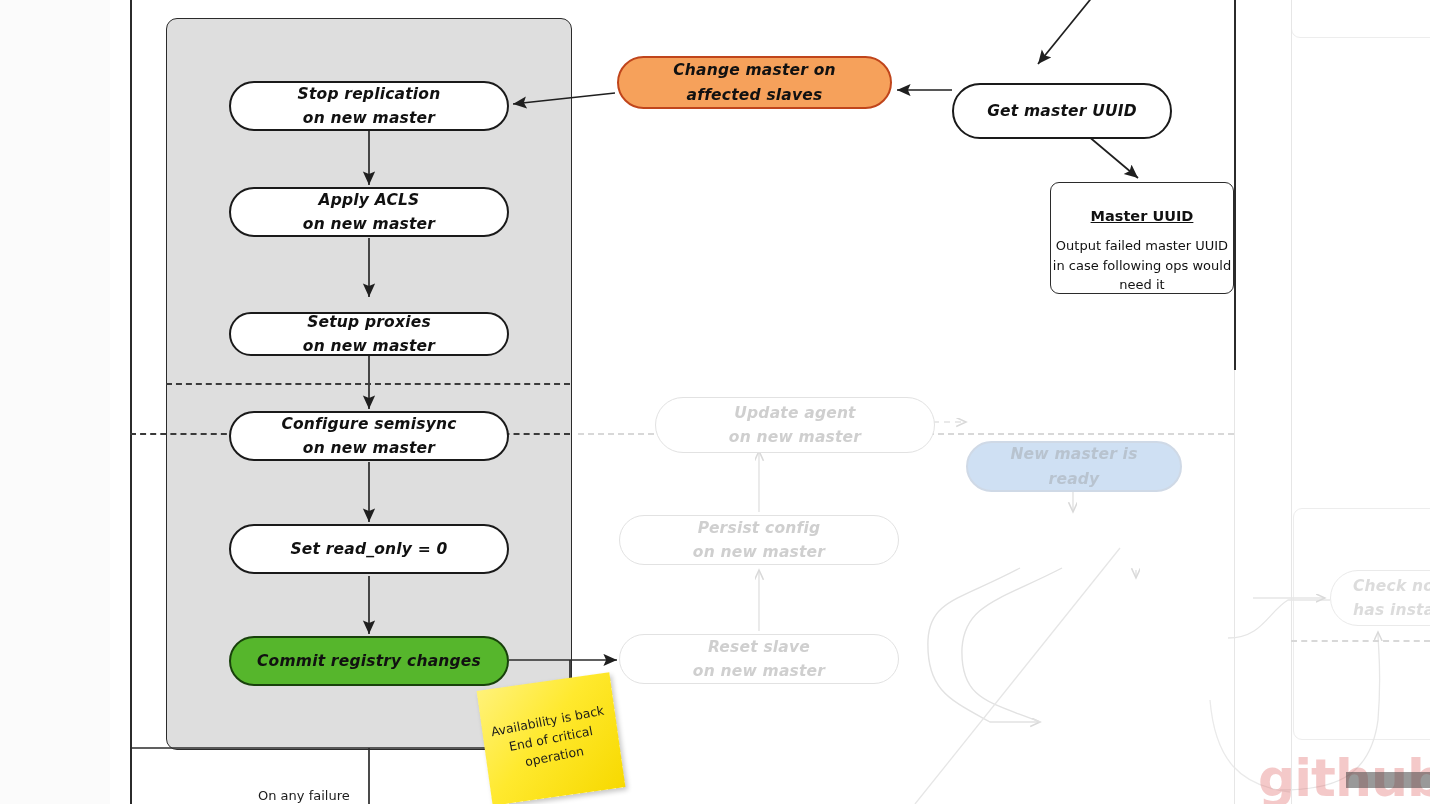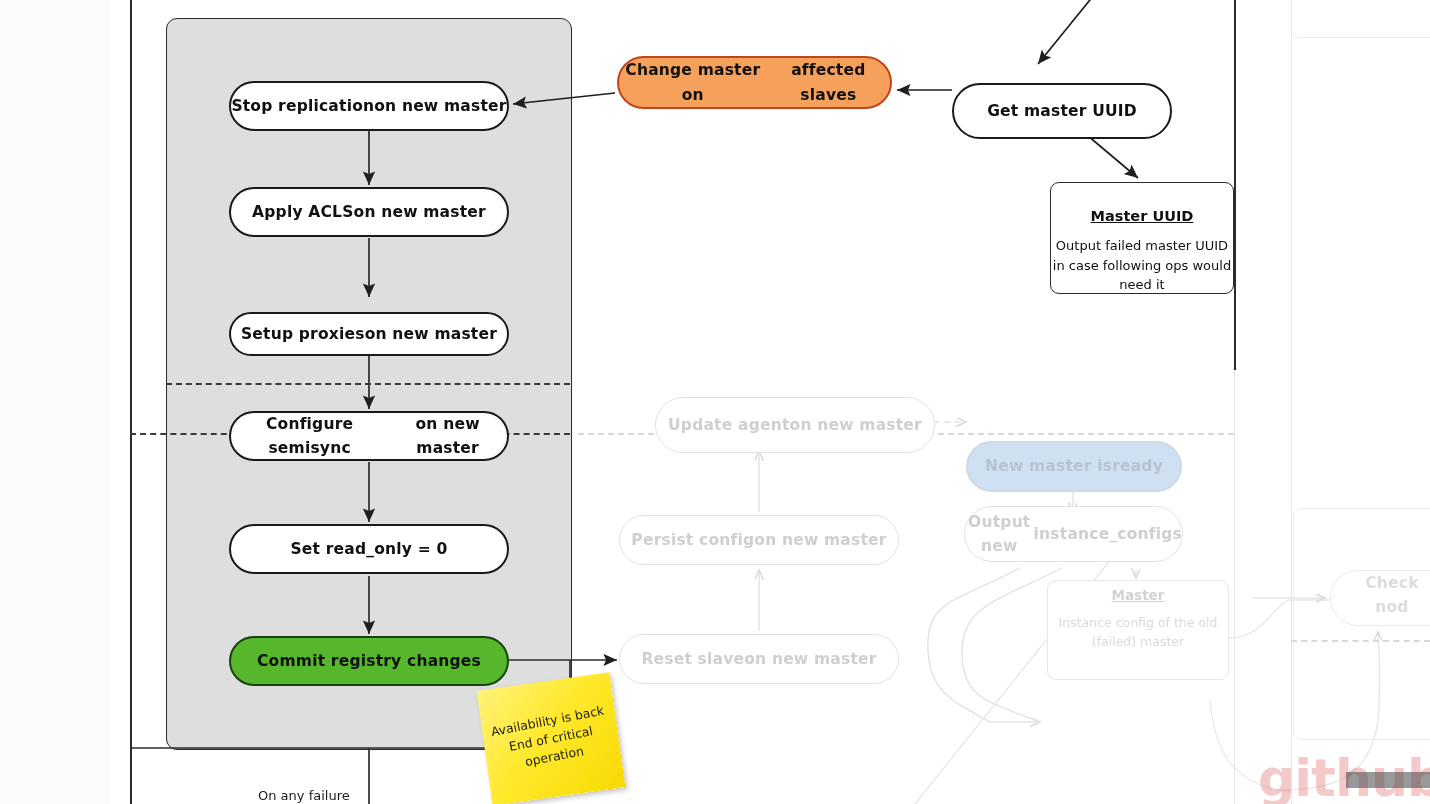--- a/index.html
+++ b/index.html
@@ -6,32 +6,33 @@
   html,body{margin:0;padding:0;background:#ffffff;}
   body{
     font-family:"DejaVu Sans", sans-serif;
     width:1430px;height:804px;overflow:hidden;position:relative;
   }
   #stage{position:absolute;left:0;top:0;width:1430px;height:804px;overflow:hidden;background:#fff;}
 
   
   .node{
     position:absolute;box-sizing:border-box;
-    display:flex;align-items:center;justify-content:center;
+    display:flex;flex-direction:column;align-items:center;justify-content:center;
     text-align:center;
     font-family:"DejaVu Sans", sans-serif;
     font-weight:bold;
     letter-spacing:.2px;
     color:#111;
     background:#ffffff;
     border:2px solid #1a1a1a;
     border-radius:999px;
     font-size:15.5px;
     line-height:1.55;
     z-index:6;
+    font-style:italic;
   }
   .node .l2{font-weight:bold;}
 
   
   .orange{background:#f6a15b;border-color:#c0451b;}
   .green{background:#56b62c;border-color:#18410b;}
   .blue-ghost{background:#cfe0f3;border-color:#cfd9e6;color:#b8c3cf;}
 
   
   .ghost{border-color:#e2e2e2;color:#cfcfcf;background:#fff;border-width:1.4px;}
@@ -240,34 +241,26 @@
   <div class="node ghost" style="left:619px;top:634px;width:280px;height:50px;">
     <span>Reset slave</span>
     <span class="l2">on new master</span>
   </div>
 
   <div class="node blue-ghost" style="left:966px;top:397px;width:216px;height:51px;margin-top:44px;">
     <span>New master is</span>
     <span class="l2">ready</span>
   </div>
 
-  <div class="node ghost" style="left:964px;top:506px;width:219px;height:56px;">
-    <span>Output new</span>
-    <span class="l2">instance_configs</span>
-  </div>
 
   <div class="node ghost2" style="left:1330px;top:570px;width:180px;height:56px;align-items:flex-start;padding-left:22px;">
     <span>Check nod</span>
     <span class="l2">has instan</span>
   </div>
 
-  <div class="ghostbox" style="left:1047px;top:580px;width:182px;height:100px;">
-    <div class="bt">Master</div>
-    <div class="bb">Instance config of the old (failed) master</div>
-  </div>
 
 
   <div class="flabel" style="left:258px;top:788px;">On any failure</div>
 
   <div id="sticky">
     <div class="txt">Availability is back End of critical operation</div>
   </div>
 
   <div id="wm">github</div>
   <div id="wm-bar"></div>

